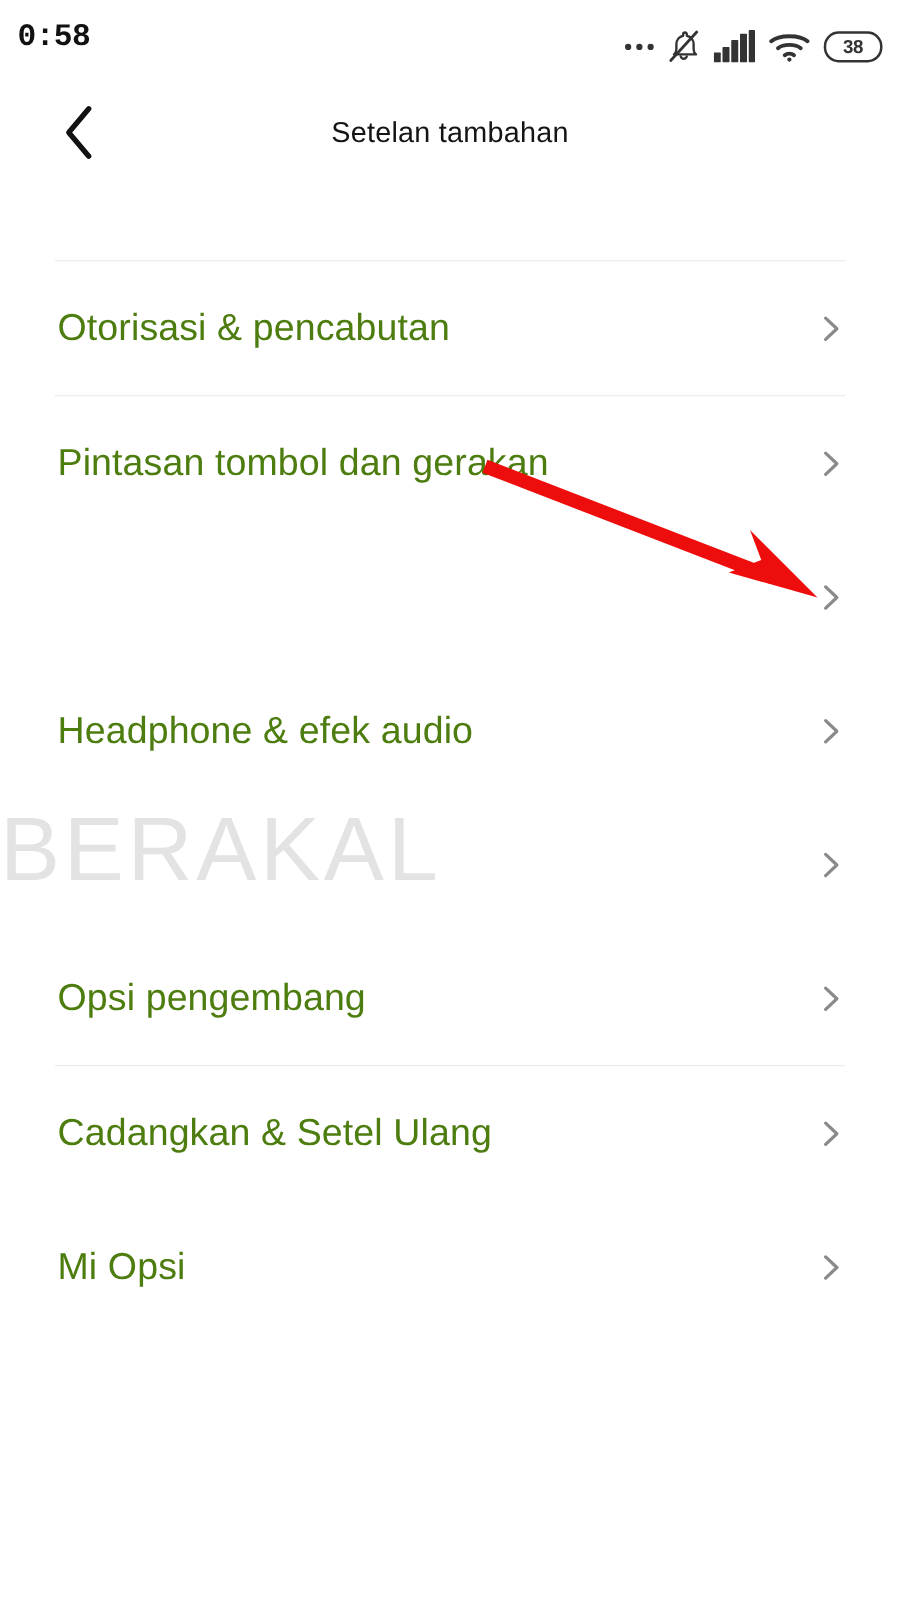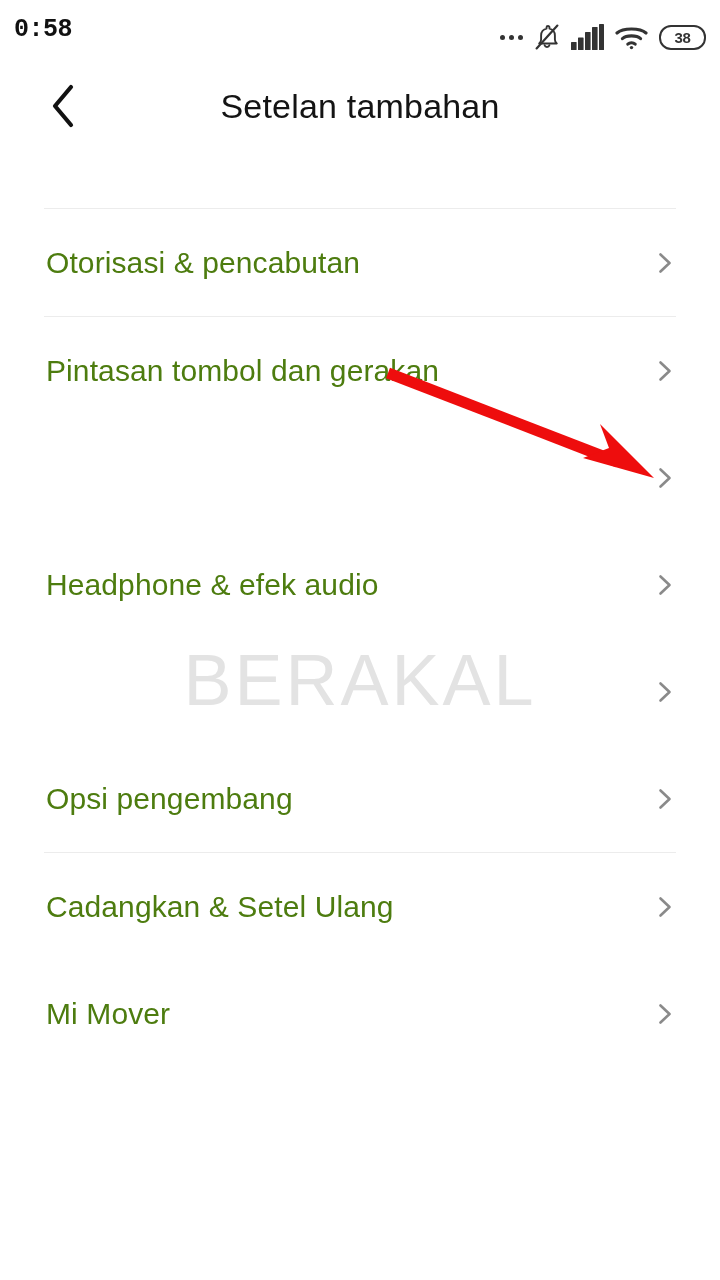--- a/index.html
+++ b/index.html
@@ -44,21 +44,21 @@
   #app-bar {
     position:absolute; top:58px; left:0; width:720px; height:95px;
   }
   #back-button {
     position:absolute; left:38px; top:50%; transform:translateY(-50%);
     width:50px; height:50px; display:flex; align-items:center; justify-content:center;
     cursor:pointer;
   }
   #page-title {
     position:absolute; left:0; right:0; top:50%; transform:translateY(-50%);
-    text-align:center; font-size:34px; color:#141414; font-weight:400;
+    text-align:center; font-size:23px; color:#141414; font-weight:400;
     letter-spacing:0.2px;
   }
 
   
   #settings-list { position:absolute; top:153px; left:0; width:720px; }
 
   .divider {
     height:1px; background:#ececec; margin:0 44px;
   }
   .group-gap-top { height:55px; }
@@ -74,21 +74,20 @@
     line-height:1.1;
   }
   .chev {
     position:absolute; right:44px; top:50%; transform:translateY(-50%);
     width:22px; height:22px;
   }
 
   
   #watermark {
     position:absolute; left:0; right:0; top:639px;
-    text-align:center;
     font-size:72px; font-weight:400; color:#e3e3e3;
     letter-spacing:3px; pointer-events:none; user-select:none;
     font-family:"Liberation Sans", sans-serif;
   }
 
   
   #annotation-arrow {
     position:absolute; left:0; top:0; width:720px; height:1280px;
     pointer-events:none;
   }
@@ -224,21 +223,21 @@
     <div class="list-item">
       <span class="item-label">Cadangkan &amp; Setel Ulang</span>
       <span class="chev">
         <svg class="svg-ic" width="22" height="22" viewBox="0 0 22 22">
           <path d="M6.5 2.5 L15.5 11 L6.5 19.5" fill="none" stroke="#8a8a8a" stroke-width="2.6" stroke-linecap="round" stroke-linejoin="round"></path>
         </svg>
       </span>
     </div>
 
     <div class="list-item">
-      <span class="item-label">Mi Mover</span>
+      <span class="item-label">Mi Opsi</span>
       <span class="chev">
         <svg class="svg-ic" width="22" height="22" viewBox="0 0 22 22">
           <path d="M6.5 2.5 L15.5 11 L6.5 19.5" fill="none" stroke="#8a8a8a" stroke-width="2.6" stroke-linecap="round" stroke-linejoin="round"></path>
         </svg>
       </span>
     </div>
 
   </div>
 
 </div>

